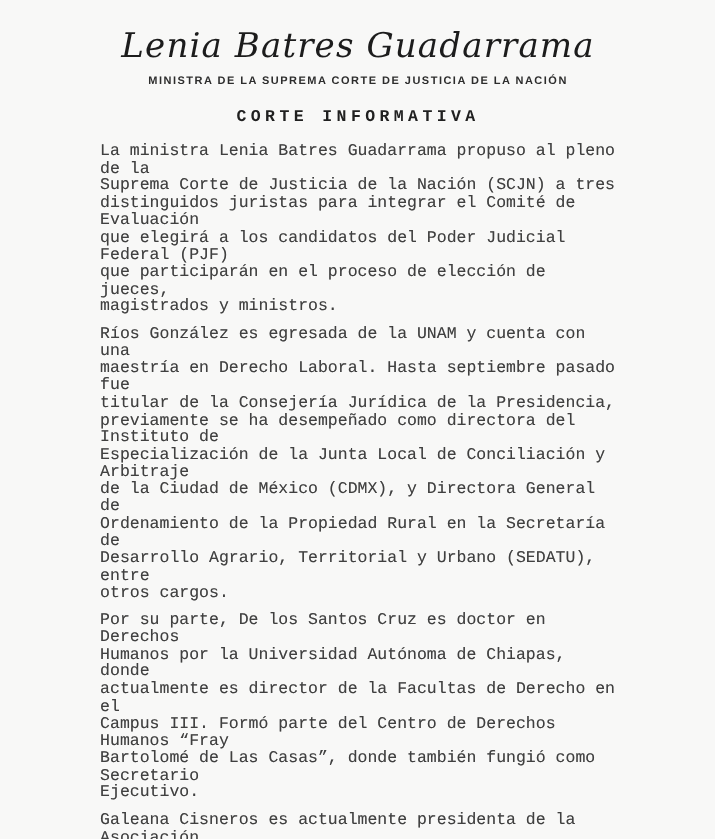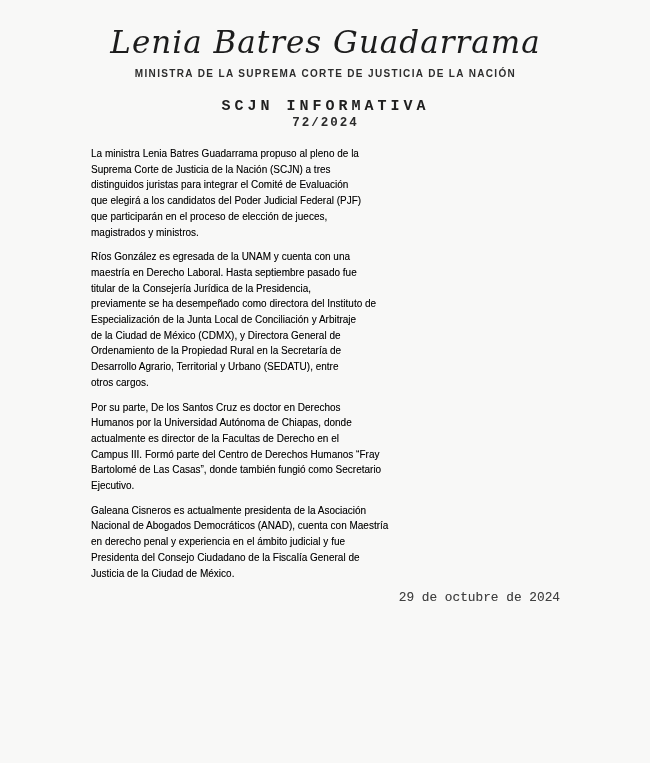--- a/index.html
+++ b/index.html
@@ -60,26 +60,26 @@
     font-size: 12.5px;
     line-height: 15px;
     letter-spacing: 2px;
     color: #2b2b2b;
   }
 
   
   .note-body { margin-top: 15px; }
 
   .paragraph {
-    font-family: Liberation Sans, sans-serif;
-    font-size: 10px;
+    font-family: Liberation Mono, monospace;
+    font-size: 15px;
     line-height: 15.7px;
     letter-spacing: 0px;
     white-space: pre-line;
-    color: #000000;
+    color: #404040;
     text-shadow: 0 0 0.5px rgba(70,70,70,0.45);
     margin-bottom: 9px;
   }
 
   .date-line {
     margin-top: 9px;
     text-align: right;
     font-family: "Liberation Mono", "DejaVu Sans Mono", monospace;
     font-size: 12.8px;
     line-height: 15.7px;
@@ -91,22 +91,21 @@
 <body>
 
 <div class="paper">
 
   <header class="letterhead">
     <div class="letterhead-name">Lenia Batres Guadarrama</div>
     <div class="letterhead-title">MINISTRA DE LA SUPREMA CORTE DE JUSTICIA DE LA NACIÓN</div>
   </header>
 
   <section class="note-heading">
-    <div class="note-heading-title">SCJN INFORMATIVA</div>
-    <div class="note-heading-number">72/2024</div>
+    <div class="note-heading-title">CORTE INFORMATIVA</div>
   </section>
 
   <main class="note-body">
     <p class="paragraph">La ministra Lenia Batres Guadarrama propuso al pleno de la
 Suprema Corte de Justicia de la Nación (SCJN) a tres
 distinguidos juristas para integrar el Comité de Evaluación
 que elegirá a los candidatos del Poder Judicial Federal (PJF)
 que participarán en el proceso de elección de jueces,
 magistrados y ministros.</p>
     <p class="paragraph">Ríos González es egresada de la UNAM y cuenta con una

